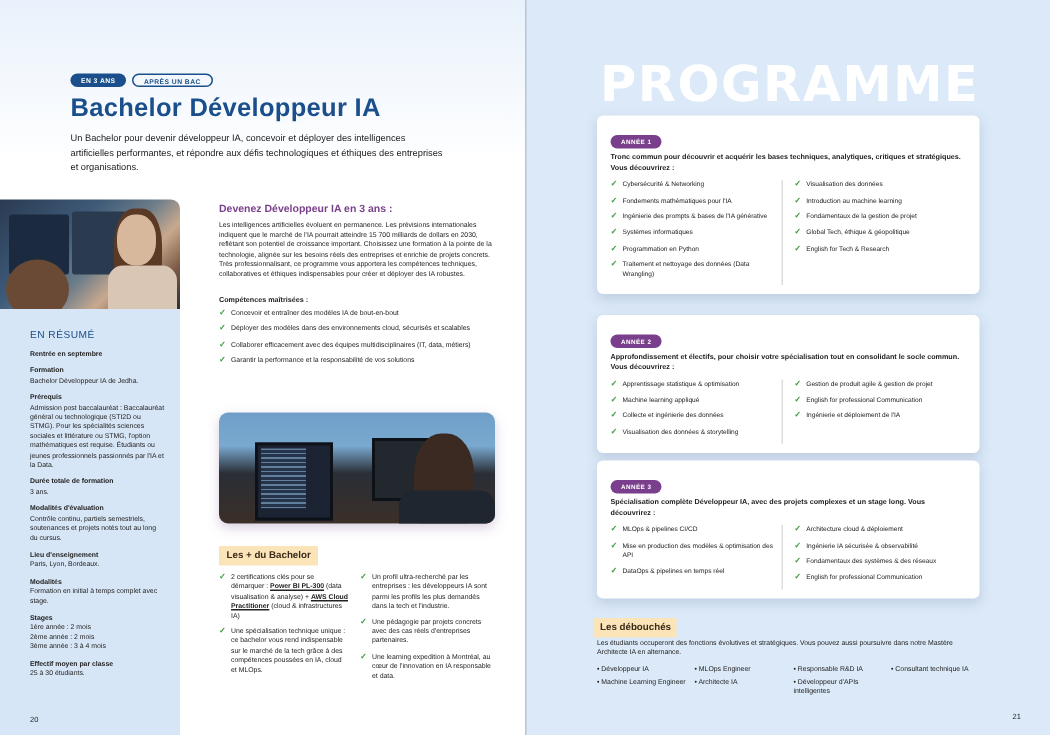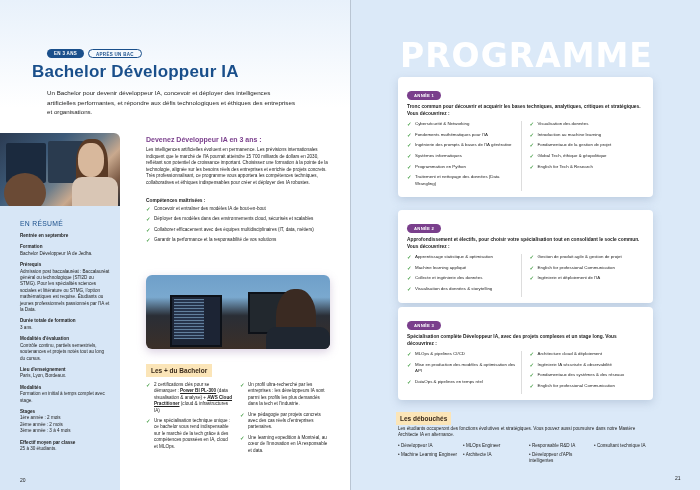--- a/index.html
+++ b/index.html
@@ -6,21 +6,21 @@
   body { width: 700px; height: 490px; overflow: hidden; font-family: "Liberation Sans", sans-serif; color: #1f2937; background: #e6eef8; }
   .spread { position: relative; width: 700px; height: 490px; display: flex; }
   .page-left { position: relative; width: 350px; height: 490px; background: linear-gradient(180deg, #e8f1fb 0%, #ffffff 22%, #ffffff 100%); overflow: hidden; }
   .divider { position: absolute; left: 350px; top: 0; width: 1px; height: 490px; background: #b9c5d3; z-index: 5; }
   .page-right { position: relative; width: 350px; height: 490px; background: #dbe9f8; overflow: hidden; }
 
   .pills { position: absolute; left: 47px; top: 49px; display: flex; gap: 4px; }
   .pill { font-size: 4.5px; font-weight: bold; letter-spacing: .3px; padding: 2px 7px; border-radius: 8px; height: 9px; line-height: 5px; }
   .pill.filled { background: #1a4f8b; color: #fff; }
   .pill.outline { border: 0.8px solid #1a4f8b; color: #1a4f8b; background: transparent; }
-  .title { position: absolute; left: 32px; top: 62px; font-size: 17px; font-weight: bold; color: #1a4f8b; letter-spacing: .2px; }
+  .title { position: absolute; left: 47px; top: 62px; font-size: 17px; font-weight: bold; color: #1a4f8b; letter-spacing: .2px; }
   .intro { position: absolute; left: 47px; top: 88px; width: 250px; font-size: 6.2px; line-height: 9.5px; color: #222; }
 
   .photo1 { position: absolute; left: 0; top: 133px; width: 120px; height: 73px; border-radius: 0 6px 0 0; overflow: hidden;
     background: linear-gradient(135deg, #2b3b52 0%, #3d5a78 35%, #6d7d8a 55%, #c9a98e 70%, #7b5a45 85%, #2a2f38 100%); }
   .photo1 .screen { position: absolute; left: 6px; top: 10px; width: 40px; height: 40px; background: #1b2a3e; border-radius: 2px; }
   .photo1 .screen2 { position: absolute; left: 48px; top: 8px; width: 36px; height: 42px; background: #2a3b4f; border-radius: 2px; }
   .photo1 .head1 { position: absolute; left: 4px; top: 40px; width: 42px; height: 40px; border-radius: 50%; background: #6a4a35; }
   .photo1 .head2 { position: absolute; left: 78px; top: 10px; width: 26px; height: 34px; border-radius: 45%; background: #d8b89c; }
   .photo1 .hair2 { position: absolute; left: 76px; top: 6px; width: 32px; height: 60px; border-radius: 40% 40% 10% 10%; background: #5a3a25; z-index: 0; }
   .photo1 .body2 { position: absolute; left: 72px; top: 44px; width: 46px; height: 30px; border-radius: 10px 10px 0 0; background: #d9c6b5; }

